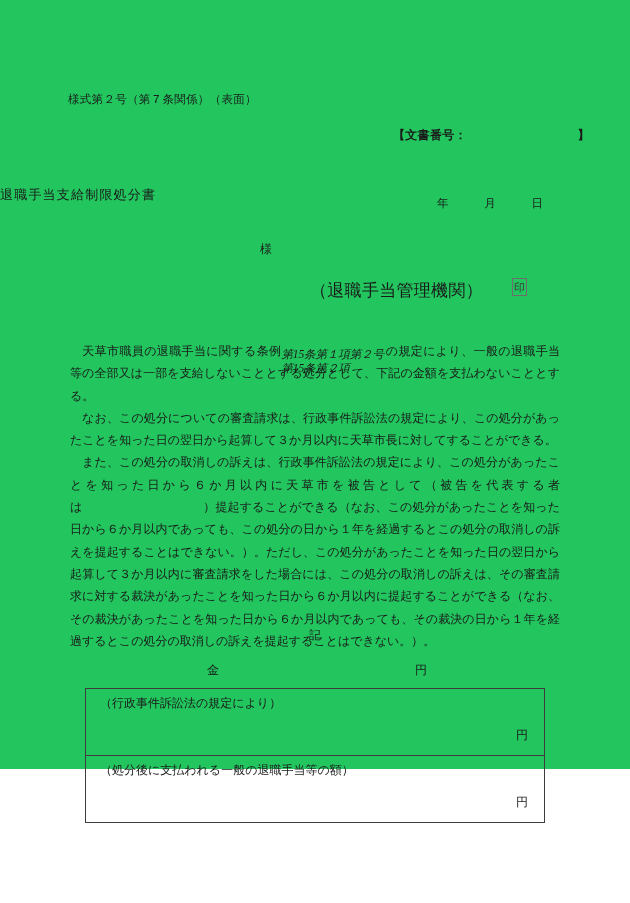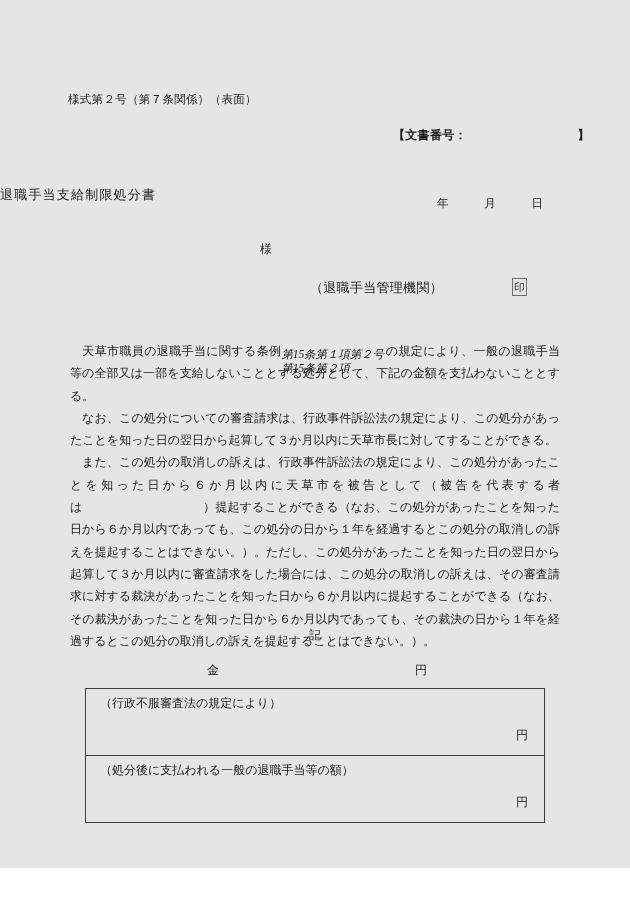--- a/index.html
+++ b/index.html
@@ -14,22 +14,22 @@
     font-family: "Liberation Serif", "DejaVu Serif", serif;
     color: #1a1a1a;
     overflow: hidden;
   }
 
   .page {
     position: absolute;
     left: 0;
     top: 0;
     width: 630px;
-    height: 868px;
-    background: #e5e5e5;
+    height: 769px;
+    background: #22c55e;
   }
 
   
   .abs { position: absolute; white-space: pre; }
 
   .form-no {
     left: 68px;
     top: 92px;
     font-size: 11.5px;
     letter-spacing: 0.3px;
@@ -62,21 +62,21 @@
 
   .addressee {
     left: 260px;
     top: 241px;
     font-size: 12px;
   }
 
   .authority {
     left: 310px;
     top: 279px;
-    font-size: 13px;
+    font-size: 17px;
     letter-spacing: 0.3px;
   }
 
   .seal-box {
     position: absolute;
     left: 512px;
     top: 278px;
     width: 15px;
     height: 18px;
     border: 1px solid #6d6d6d;
@@ -205,21 +205,21 @@
 
   <div class="amount-line">
     <span class="kin">金</span>
     <span class="yen">円</span>
   </div>
 
   <table class="amount-table">
     <tbody>
       <tr>
         <td>
-          <span class="cell-label">（行政不服審査法の規定により）</span>
+          <span class="cell-label">（行政事件訴訟法の規定により）</span>
           <span class="cell-unit">円</span>
         </td>
       </tr>
       <tr>
         <td>
           <span class="cell-label">（処分後に支払われる一般の退職手当等の額）</span>
           <span class="cell-unit">円</span>
         </td>
       </tr>
     </tbody>

